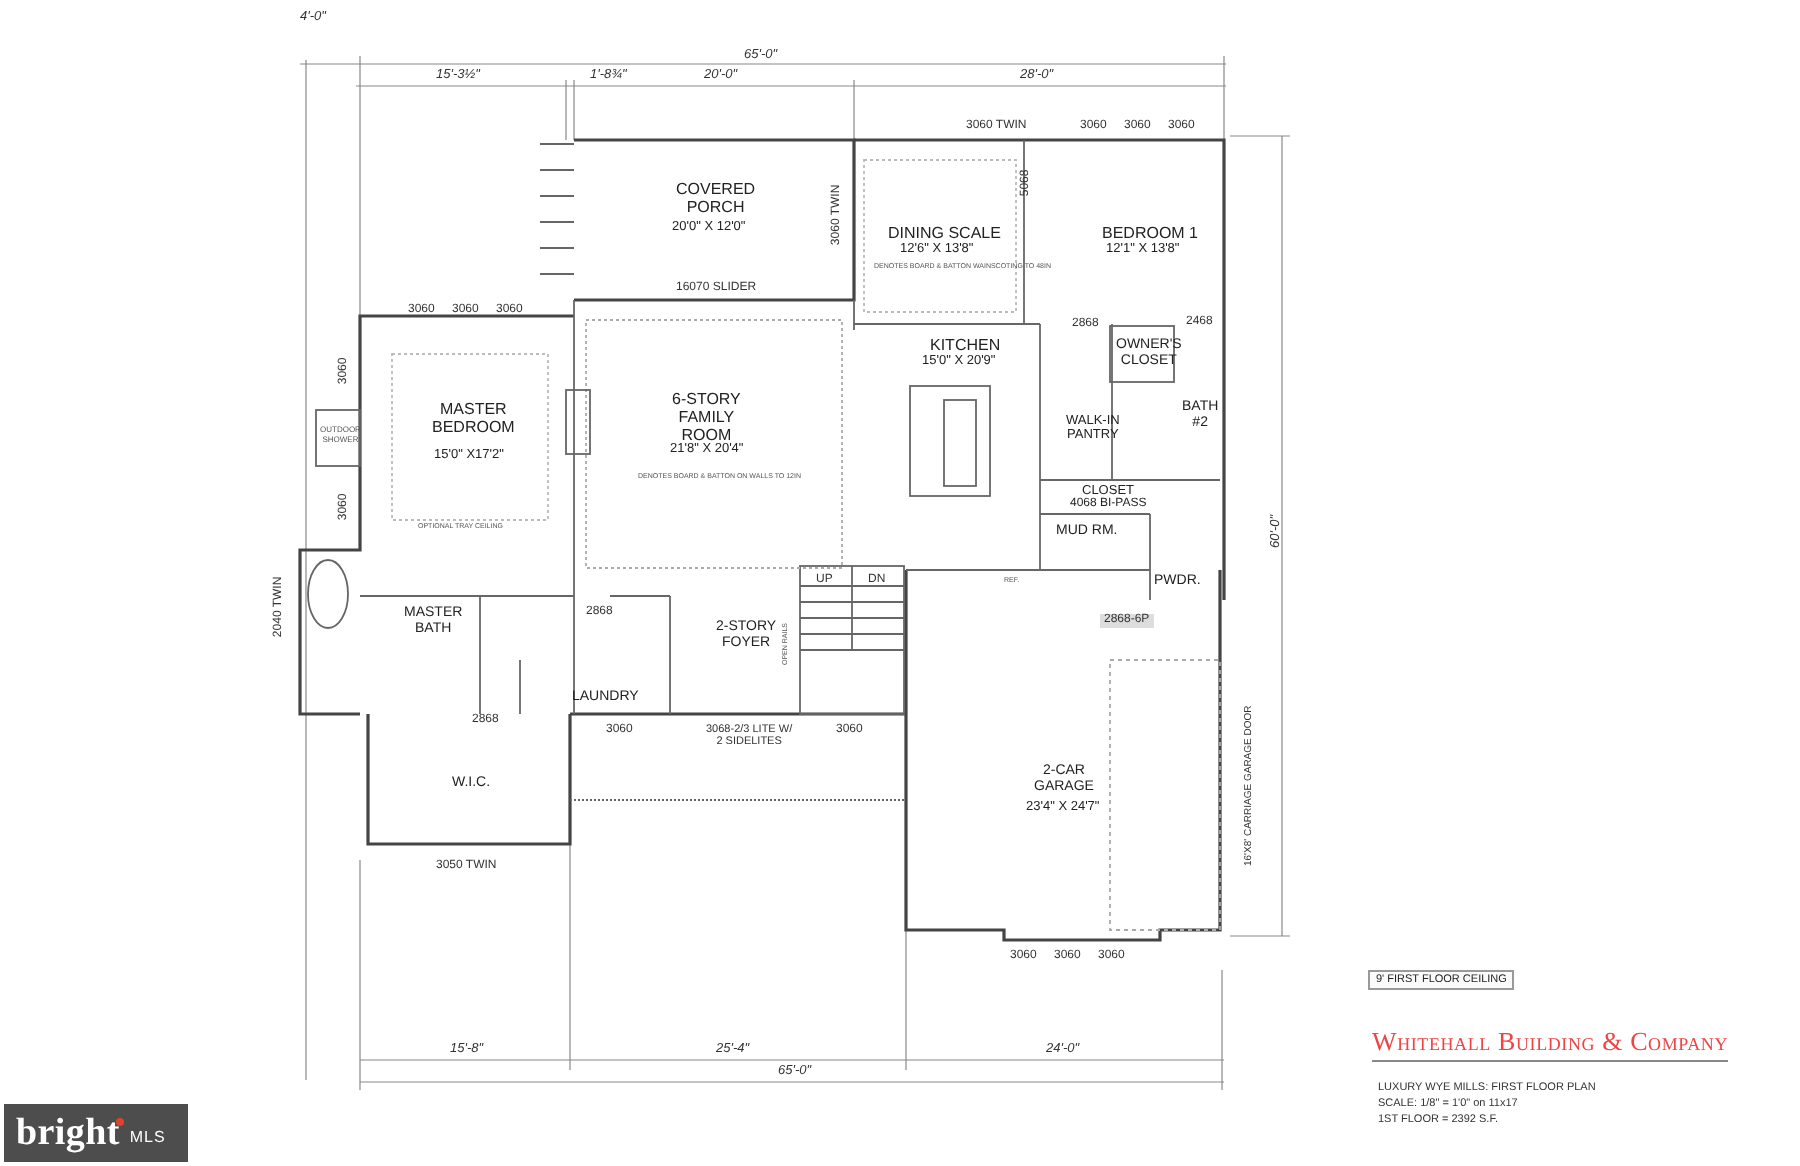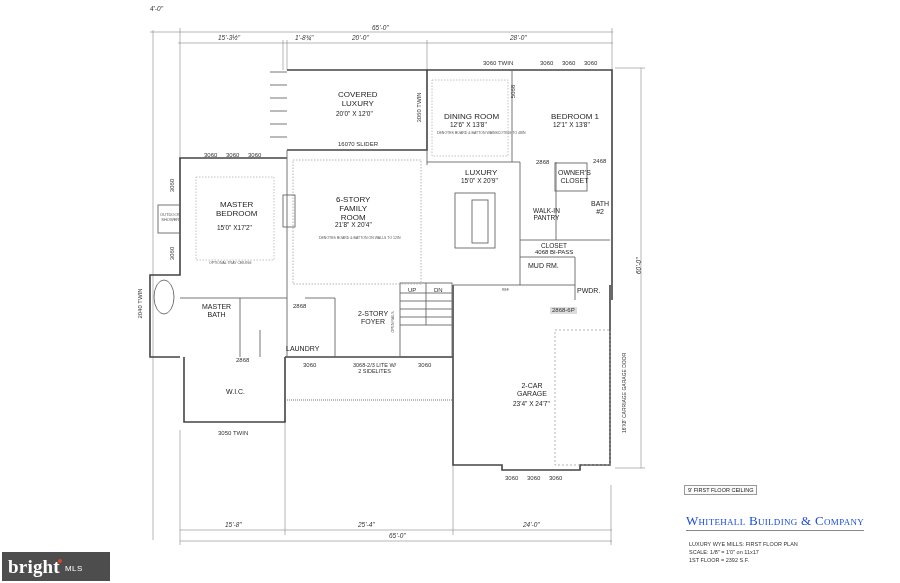--- a/index.html
+++ b/index.html
@@ -6,23 +6,23 @@
   #stage { position:relative; width:900px; height:583px; overflow:hidden; background:#fff;
            font-family:"Liberation Sans", sans-serif; color:#222; }
   svg.plan { position:absolute; left:0; top:0; }
   .lbl { position:absolute; font-family:"Liberation Sans", sans-serif; color:#222; text-align:center; white-space:nowrap; line-height:1.15; }
   .room { font-size:8px; }
   .dim { font-size:6.5px; color:#333; font-style:italic; }
   .win { font-size:6px; color:#333; }
   .tiny { font-size:3.5px; color:#555; }
   .vert { transform:rotate(-90deg); transform-origin:center center; }
   .ceiling-note { position:absolute; left:684px; top:485px; font-size:5.5px; border:1px solid #999; padding:1px 3px; background:#fafafa; }
-  .company { position:absolute; left:686px; top:513px; font-family:"Liberation Serif", serif; font-size:13px; letter-spacing:0.3px; color:#1d4ed8; font-variant:small-caps; border-bottom:1px solid #888; padding-bottom:1px; }
+  .company { position:absolute; left:686px; top:513px; font-family:"Liberation Serif", serif; font-size:13px; letter-spacing:0.3px; color:#ef4444; font-variant:small-caps; border-bottom:1px solid #888; padding-bottom:1px; }
   .plan-info { position:absolute; left:689px; top:540px; font-size:5.5px; line-height:8px; color:#333; text-align:left; }
-  .logo { position:absolute; left:2px; top:552px; width:108px; height:29px; background:#4d4d4d; color:#fff; display:flex; align-items:center; padding-left:6px; box-sizing:border-box; }
+  .logo { position:absolute; left:2px; top:552px; width:92px; height:29px; background:#4d4d4d; color:#fff; display:flex; align-items:center; padding-left:6px; box-sizing:border-box; }
   .logo .word { font-family:"Liberation Serif", serif; font-size:19px; font-weight:bold; letter-spacing:0.2px; }
   .logo .dot { display:inline-block; width:4px; height:4px; border-radius:50%; background:#e2422a; margin-left:-2px; margin-top:-12px; }
   .logo .mls { font-size:8px; margin-left:3px; margin-top:4px; letter-spacing:0.5px; }
 </style>
 </head>
 <body>
 
 <div id="stage">
 
   <svg class="plan" width="900" height="583" viewBox="0 0 900 583">
@@ -156,34 +156,34 @@
   <div class="lbl win" style="left:536px;top:159px;">2868</div>
   <div class="lbl win" style="left:593px;top:158px;">2468</div>
   <div class="lbl win" style="left:293px;top:303px;">2868</div>
   <div class="lbl win" style="left:236px;top:357px;">2868</div>
   <div class="lbl win" style="left:408px;top:287px;">UP</div>
   <div class="lbl win" style="left:434px;top:287px;">DN</div>
   <div class="lbl tiny vert" style="left:382px;top:320px;">OPEN RAILS</div>
   <div class="lbl tiny" style="left:502px;top:288px;">REF.</div>
 
   <div class="lbl room" style="left:338px;top:90px;white-space:pre;">COVERED
-LUXURY</div>
+PORCH</div>
   <div class="lbl room" style="left:336px;top:110px;font-size:6.5px;">20'0" X 12'0"</div>
-  <div class="lbl room" style="left:444px;top:112px;">DINING ROOM</div>
+  <div class="lbl room" style="left:444px;top:112px;">DINING SCALE</div>
   <div class="lbl room" style="left:450px;top:121px;font-size:6.5px;">12'6" X 13'8"</div>
   <div class="lbl room" style="left:551px;top:112px;">BEDROOM 1</div>
   <div class="lbl room" style="left:553px;top:121px;font-size:6.5px;">12'1" X 13'8"</div>
   <div class="lbl room" style="left:216px;top:200px;white-space:pre;">MASTER
 BEDROOM</div>
   <div class="lbl room" style="left:217px;top:224px;font-size:6.5px;">15'0" X17'2"</div>
   <div class="lbl room" style="left:336px;top:195px;white-space:pre;">6-STORY
 FAMILY
 ROOM</div>
   <div class="lbl room" style="left:335px;top:221px;font-size:6.5px;">21'8" X 20'4"</div>
-  <div class="lbl room" style="left:465px;top:168px;">LUXURY</div>
+  <div class="lbl room" style="left:465px;top:168px;">KITCHEN</div>
   <div class="lbl room" style="left:461px;top:177px;font-size:6.5px;">15'0" X 20'9"</div>
   <div class="lbl room" style="left:558px;top:169px;white-space:pre;font-size:7px;">OWNER'S
 CLOSET</div>
   <div class="lbl room" style="left:533px;top:207px;white-space:pre;font-size:6.5px;">WALK-IN
 PANTRY</div>
   <div class="lbl room" style="left:591px;top:200px;white-space:pre;font-size:7px;">BATH
 #2</div>
   <div class="lbl room" style="left:541px;top:242px;font-size:6.5px;">CLOSET</div>
   <div class="lbl room" style="left:535px;top:249px;font-size:6px;">4068 BI-PASS</div>
   <div class="lbl room" style="left:528px;top:262px;font-size:7px;">MUD RM.</div>

